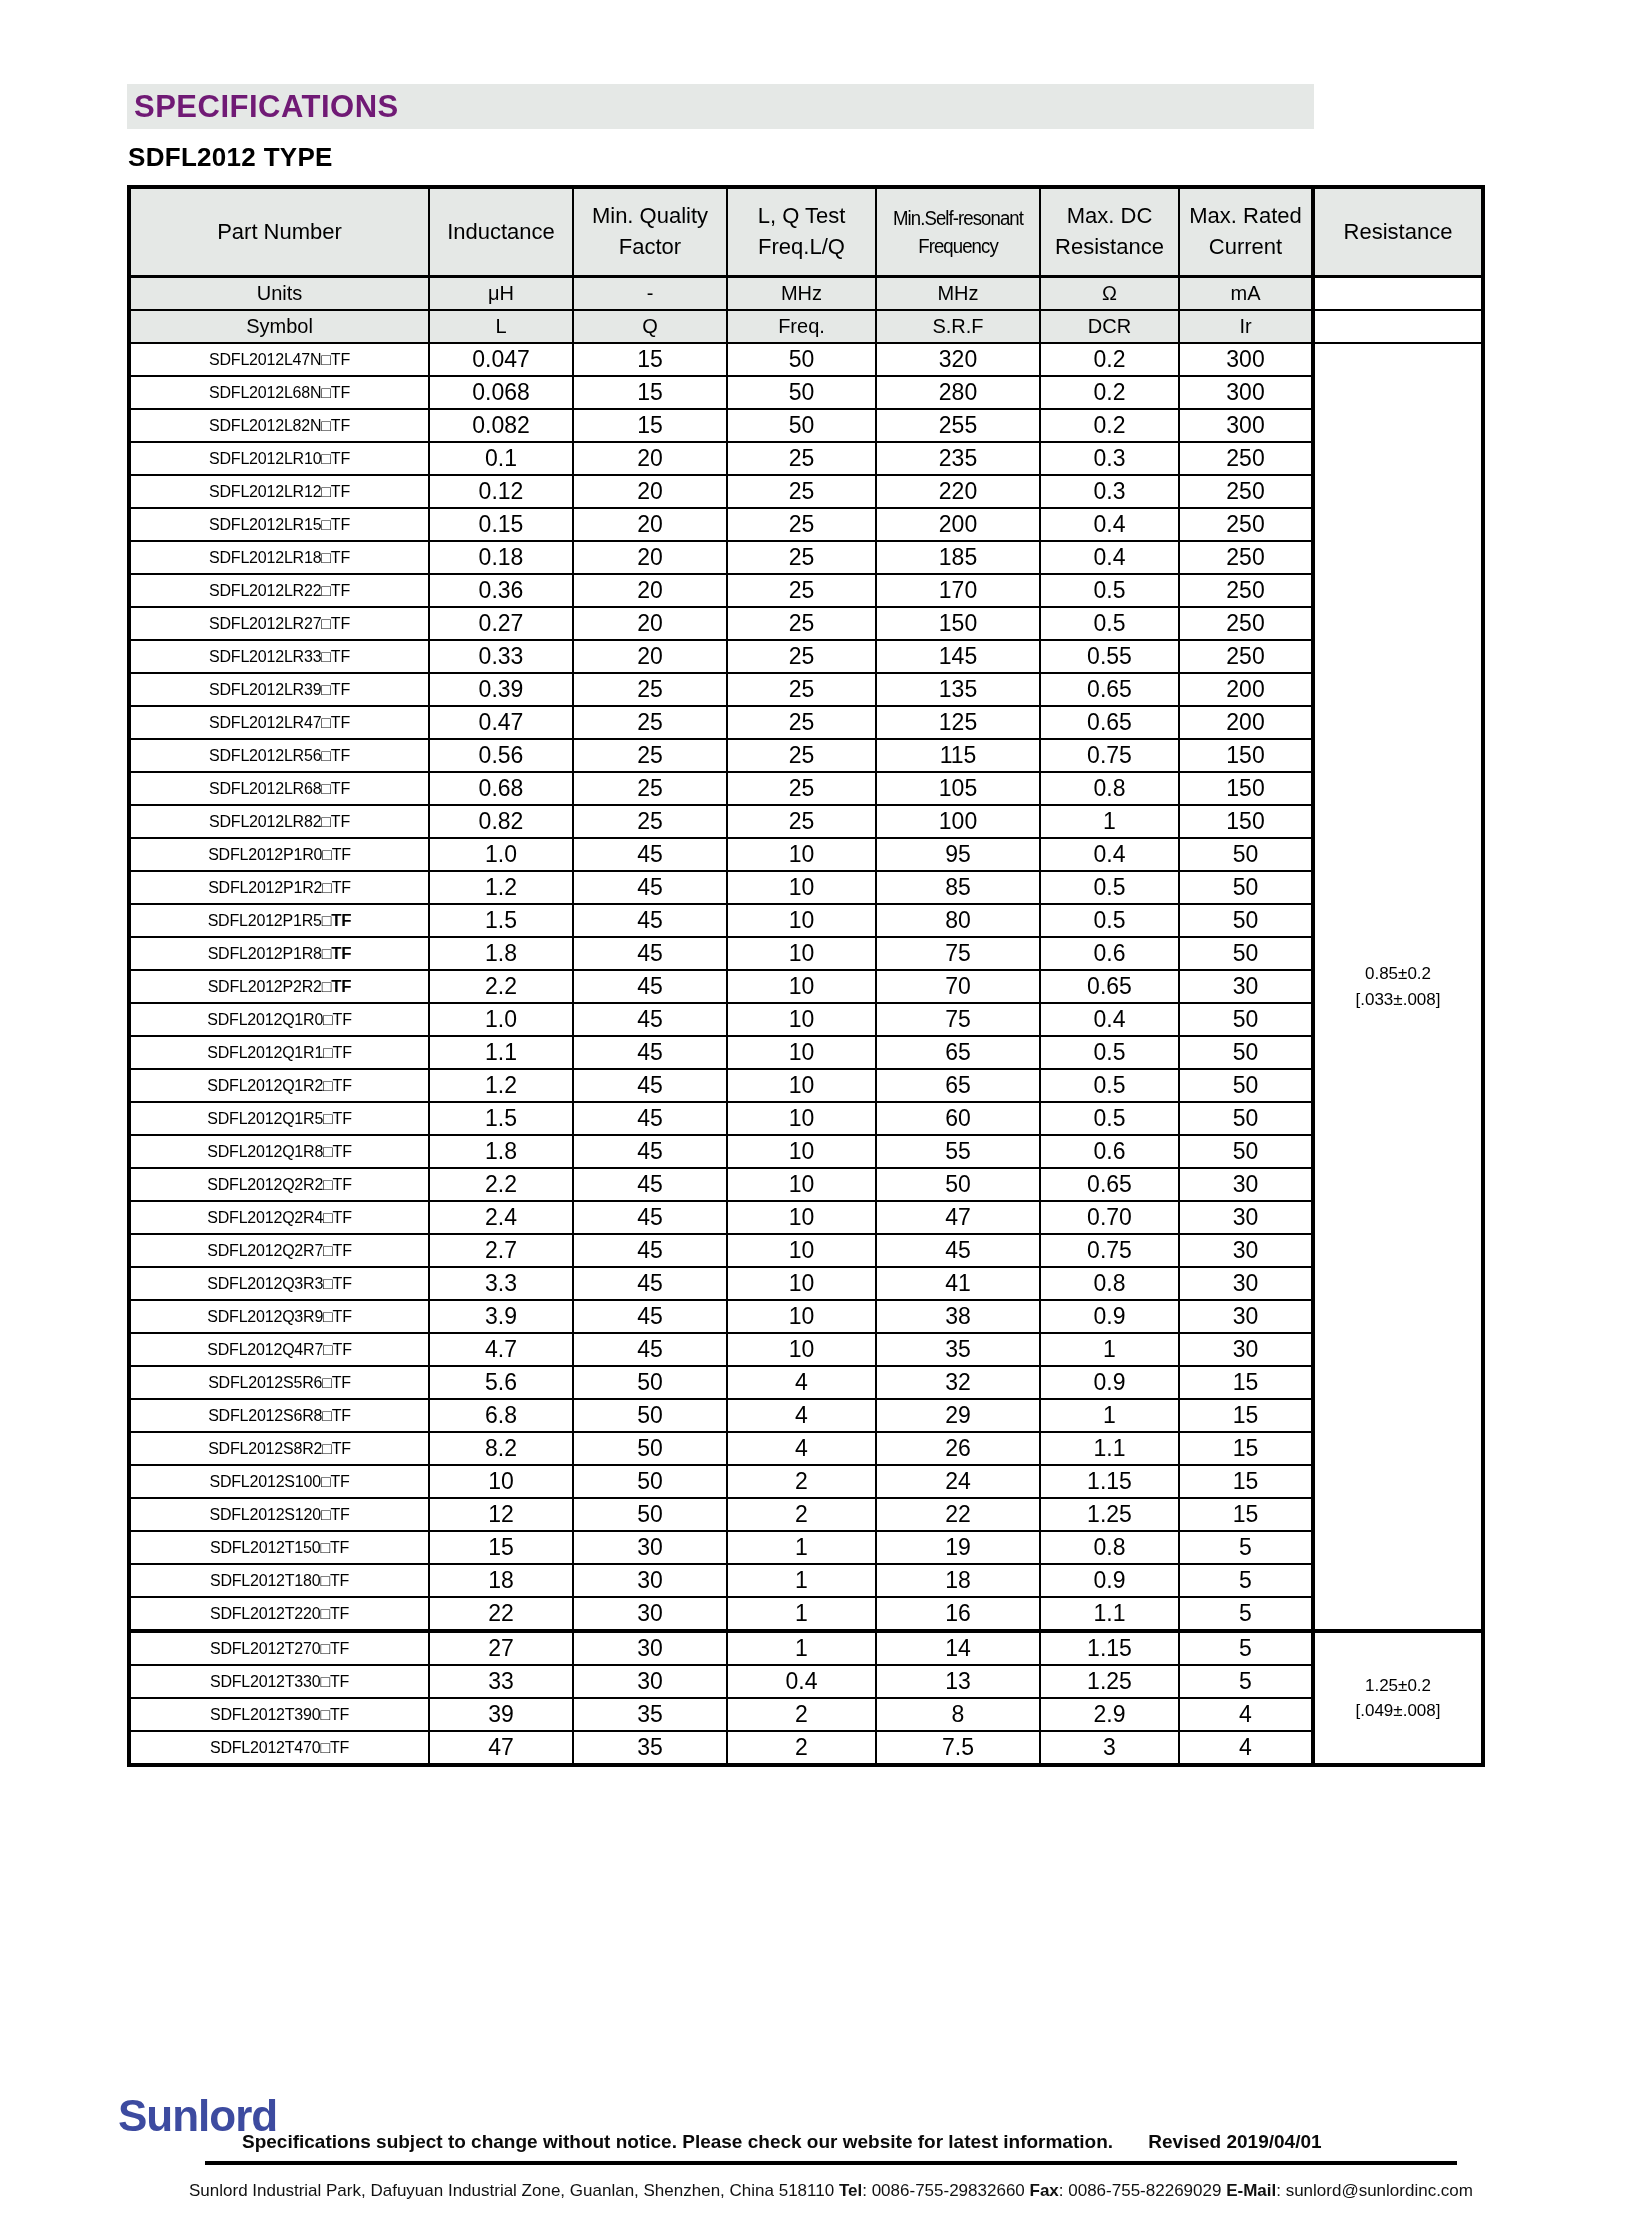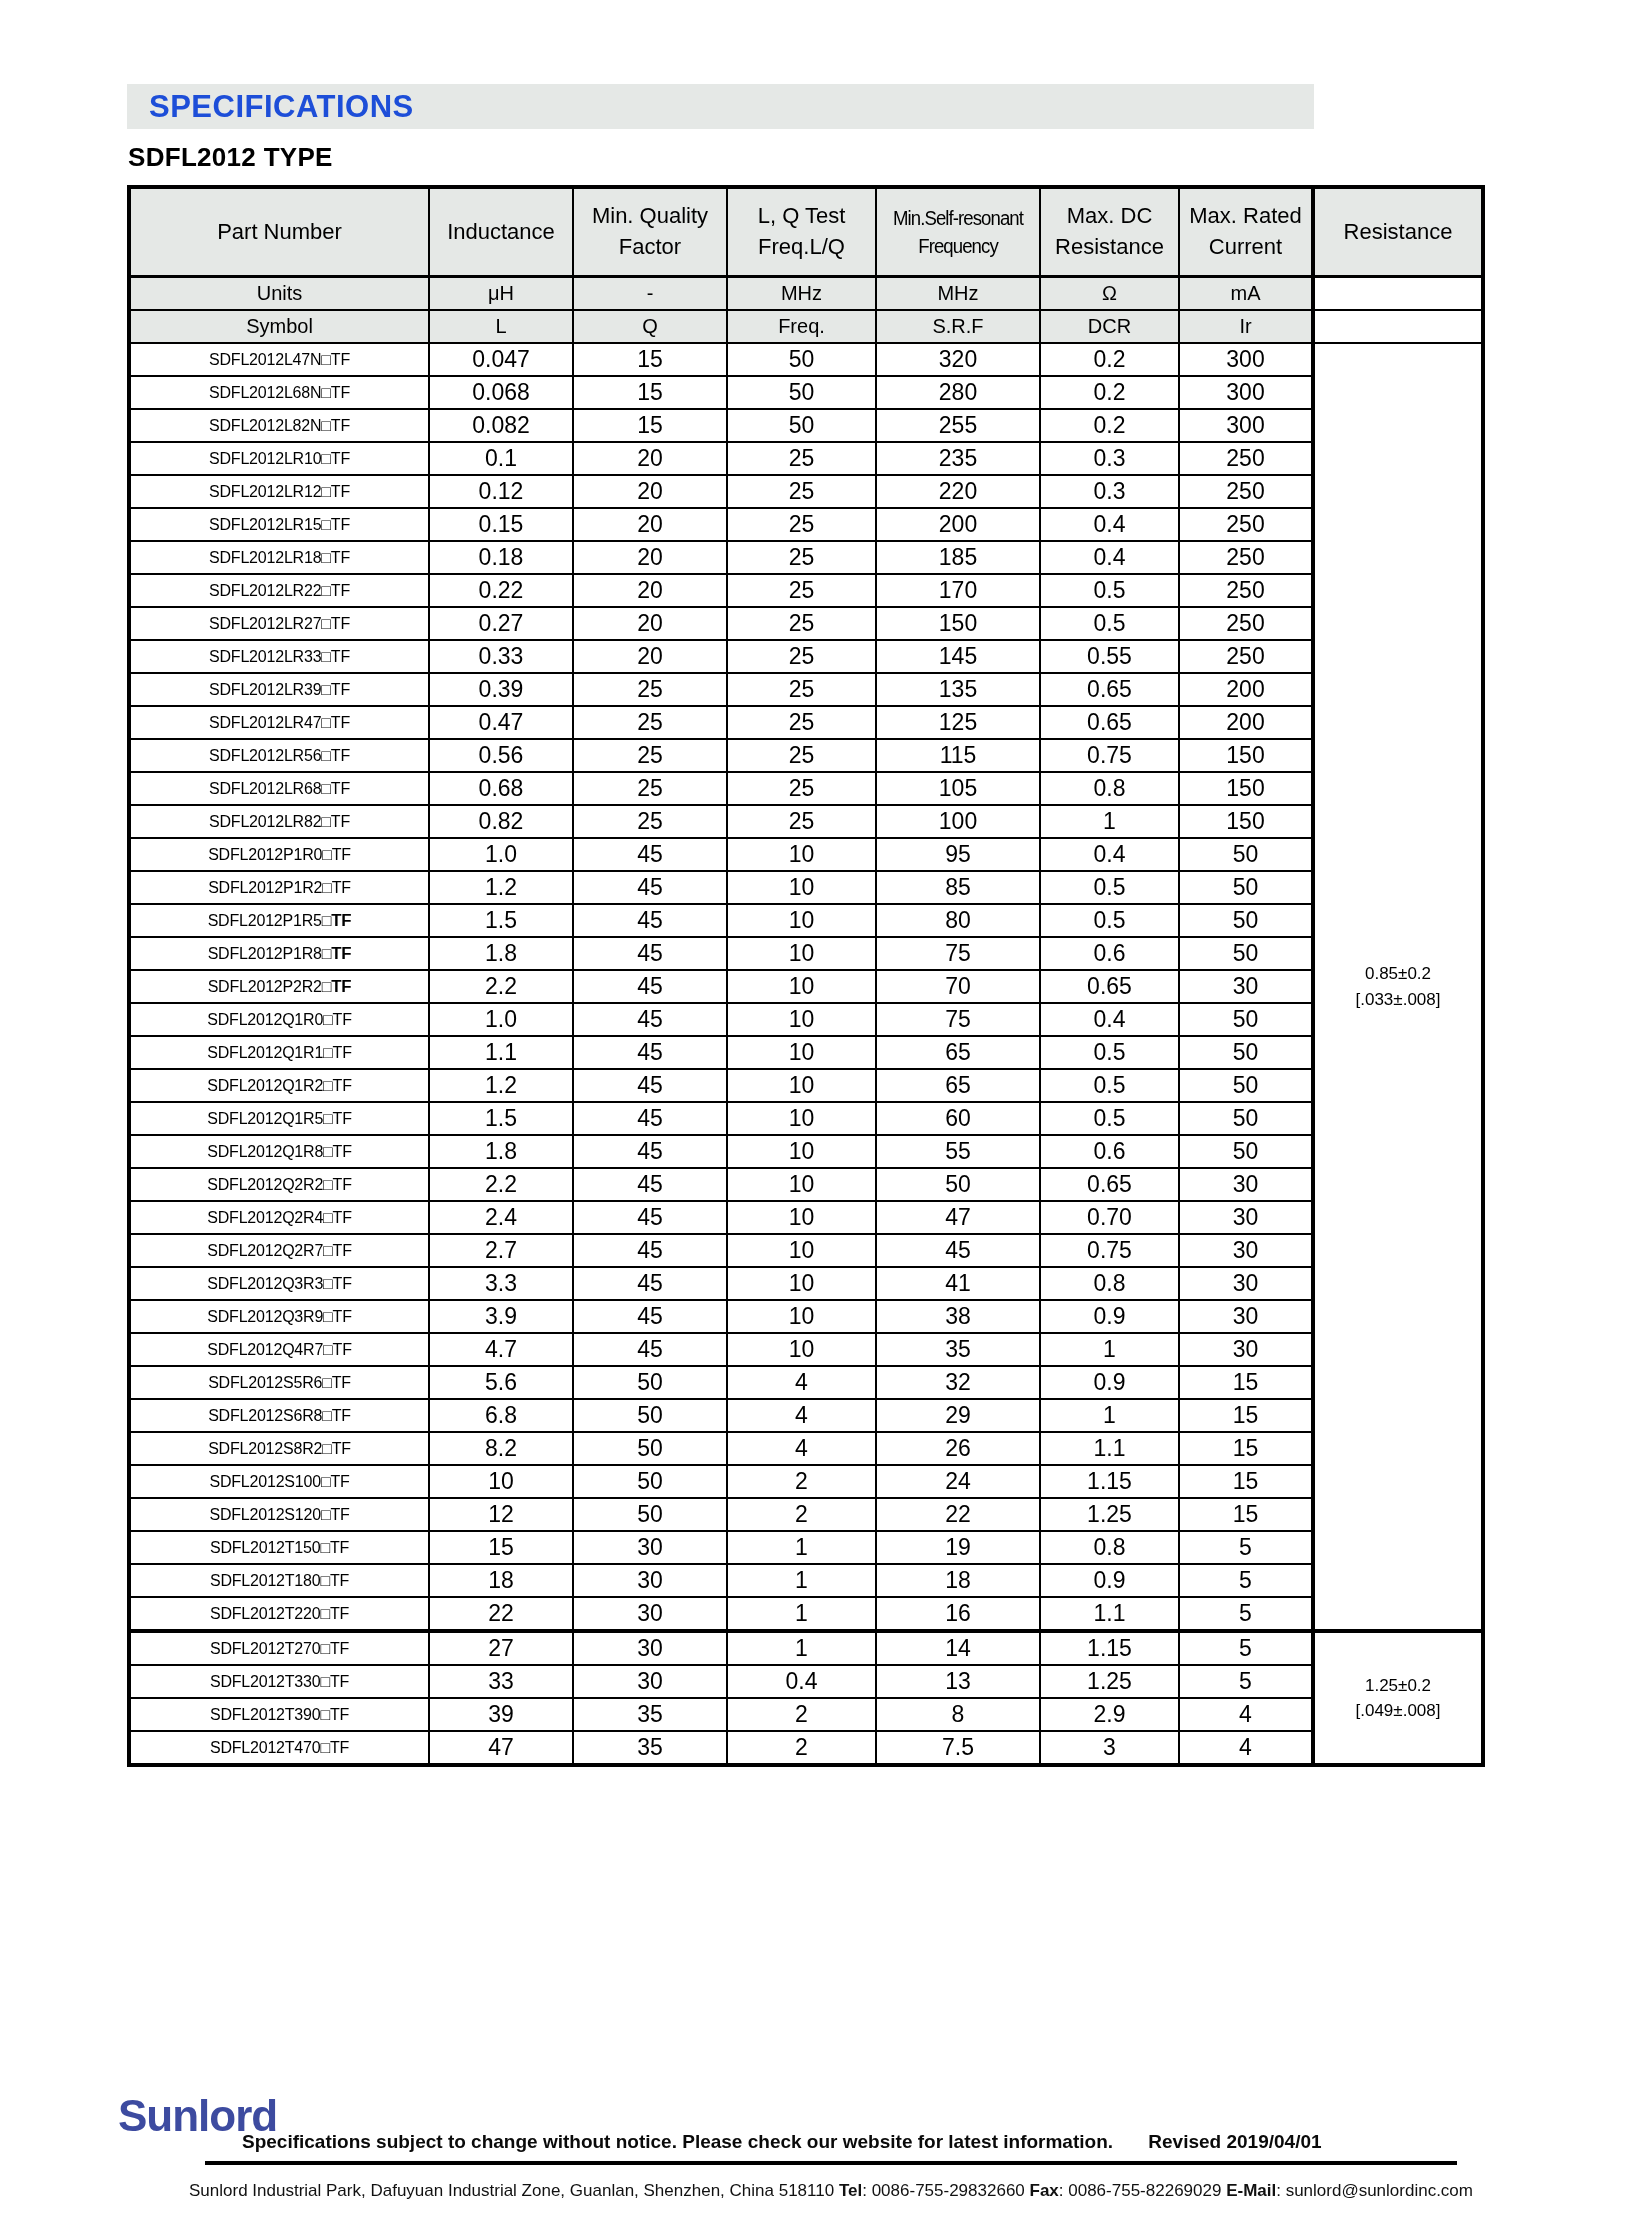--- a/index.html
+++ b/index.html
@@ -7,22 +7,22 @@
     width:1646px; height:2234px; position:relative;
     background:#ffffff; color:#000;
     font-family:"Liberation Sans", sans-serif;
     overflow:hidden;
   }
   .banner {
     position:absolute; left:127px; top:84px; width:1187px; height:45px;
     background:#e5e8e6;
   }
   .banner-text {
-    font-size:31px; font-weight:bold; line-height:45px; padding-left:22px;
-    letter-spacing:0.5px; color:#1d4ed8; white-space:nowrap;
+    font-size:31px; font-weight:bold; line-height:45px; padding-left:7px;
+    letter-spacing:0.5px; color:#701a75; white-space:nowrap;
   }
   .type-title {
     position:absolute; left:128px; top:142px; font-size:26px; font-weight:bold;
     letter-spacing:0.3px;
   }
   table.spec-table {
     position:absolute; left:127px; top:185px;
     border-collapse:collapse; table-layout:fixed; width:1356px;
     border:4px solid #000;
   }
@@ -203,21 +203,21 @@
         <td class="pn">SDFL2012LR18□TF</td>
         <td>0.18</td>
         <td>20</td>
         <td>25</td>
         <td>185</td>
         <td>0.4</td>
         <td>250</td>
       </tr>
       <tr>
         <td class="pn">SDFL2012LR22□TF</td>
-        <td>0.22</td>
+        <td>0.36</td>
         <td>20</td>
         <td>25</td>
         <td>170</td>
         <td>0.5</td>
         <td>250</td>
       </tr>
       <tr>
         <td class="pn">SDFL2012LR27□TF</td>
         <td>0.27</td>
         <td>20</td>

